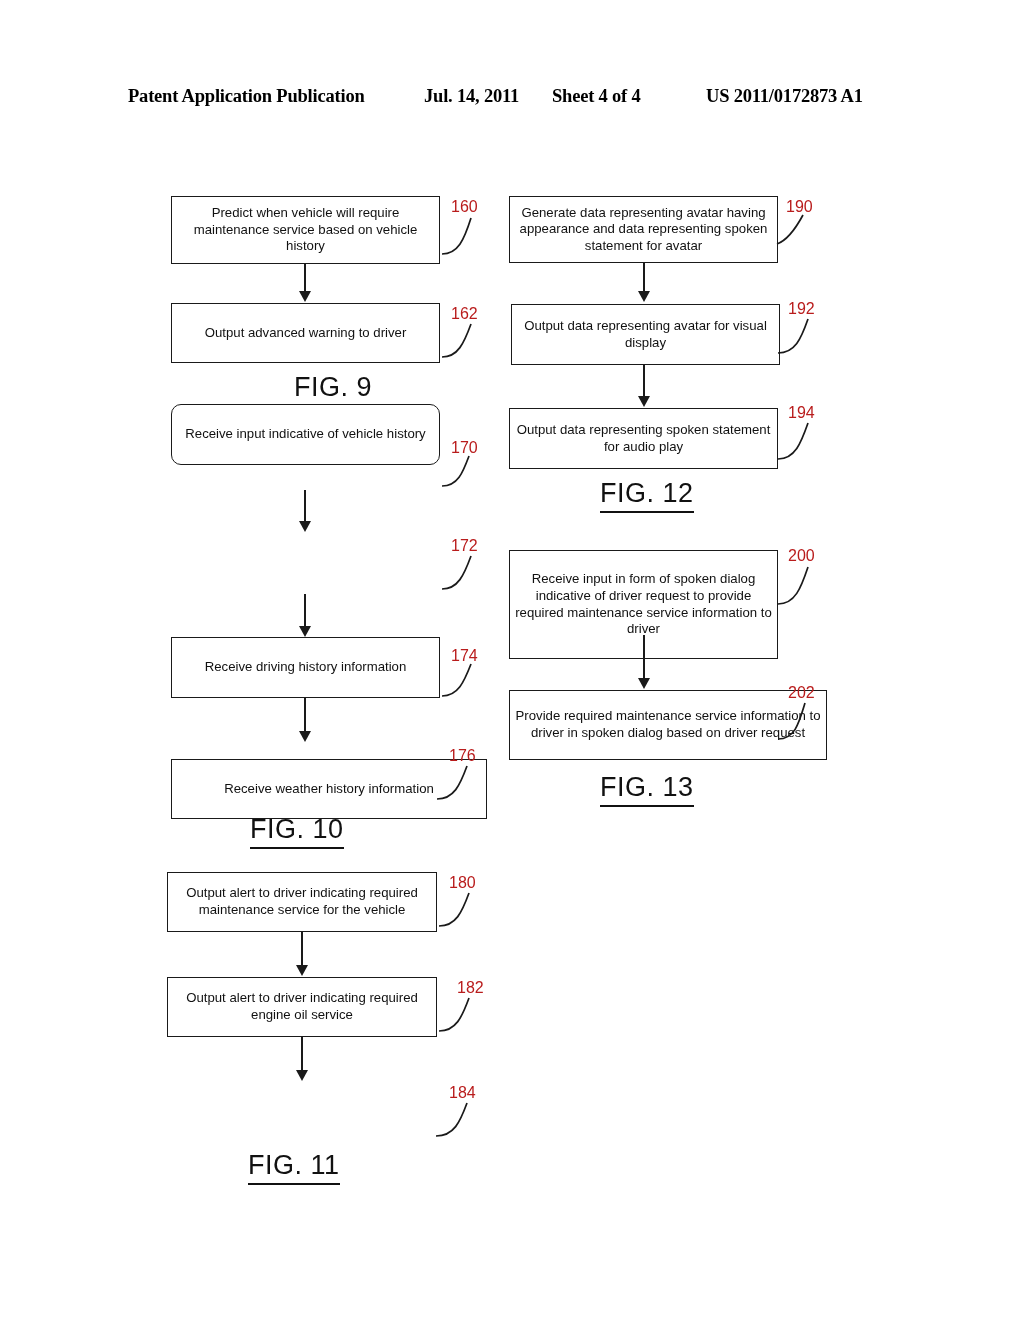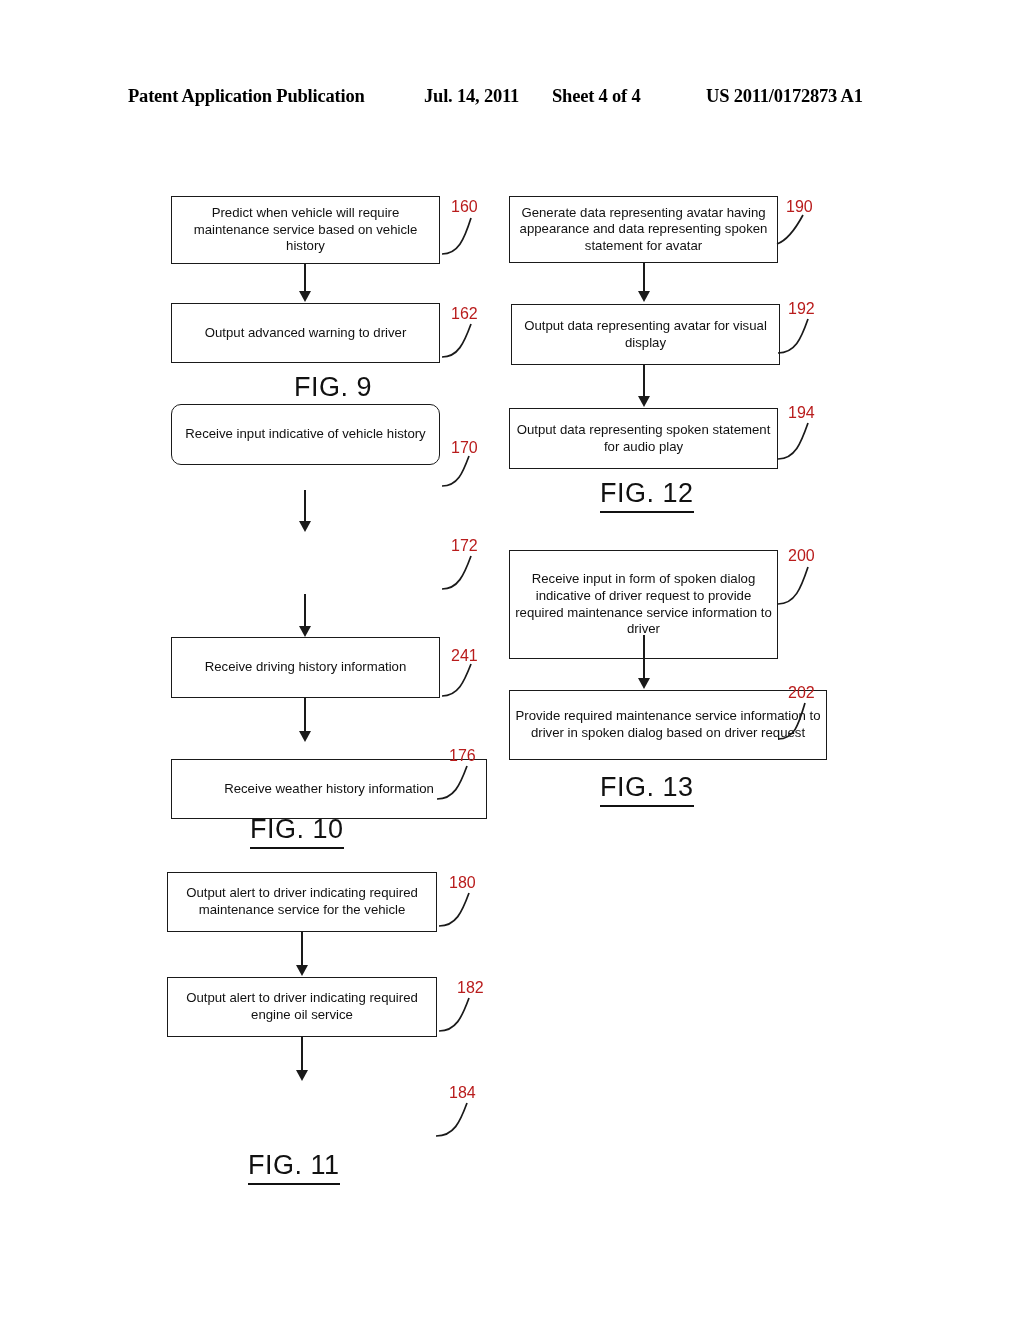--- a/index.html
+++ b/index.html
@@ -153,21 +153,21 @@
   <svg class="leader" style="left:438px; top:549px; width:40px; height:44px;">
     <path d="M4,40 C20,40 26,26 33,7" stroke="#1a1a1a" stroke-width="1.7" fill="none"></path>
   </svg>
 
   <div class="conn" style="left:304px; top:594px; height:33px;"></div>
   <div class="arrowhead" style="left:298.5px; top:626px;"></div>
 
   <div class="fbox" style="left:171px; top:637px; width:269px; height:61px;">
     <span>Receive driving history information</span>
   </div>
-  <div class="refnum" style="left:451px; top:647px;">241</div>
+  <div class="refnum" style="left:451px; top:647px;">174</div>
   <svg class="leader" style="left:438px; top:658px; width:40px; height:42px;">
     <path d="M4,38 C20,38 26,24 33,6" stroke="#1a1a1a" stroke-width="1.7" fill="none"></path>
   </svg>
 
   <div class="conn" style="left:304px; top:698px; height:34px;"></div>
   <div class="arrowhead" style="left:298.5px; top:731px;"></div>
 
   <div class="fbox" style="left:171px; top:759px; width:316px; height:60px;">
     <span>Receive weather history information</span>
   </div>

